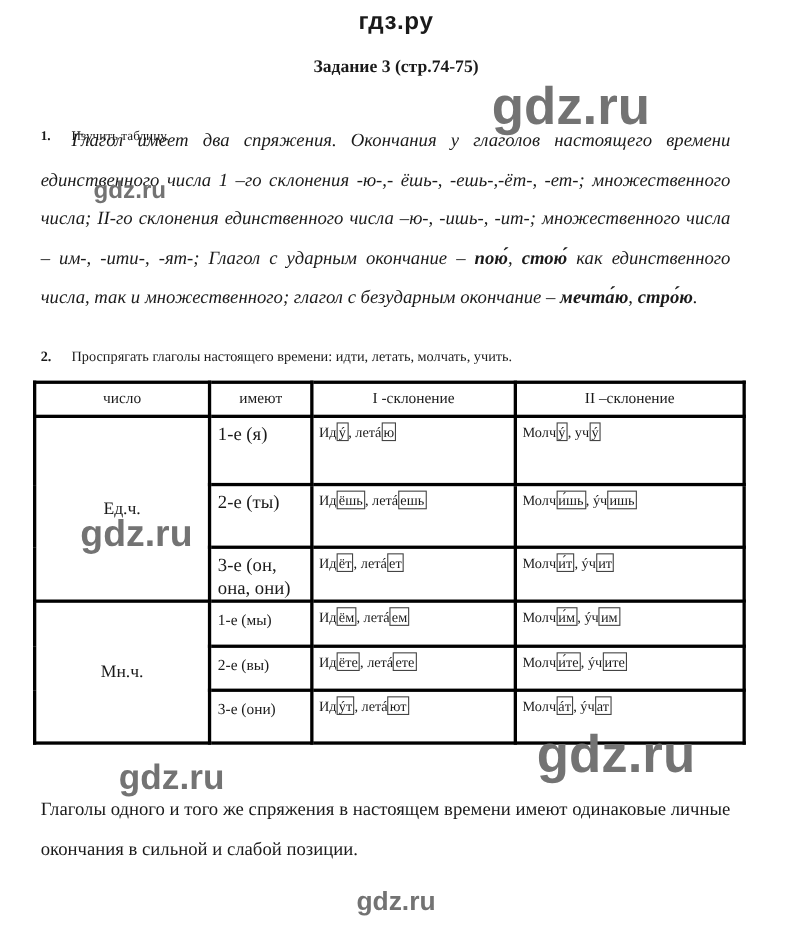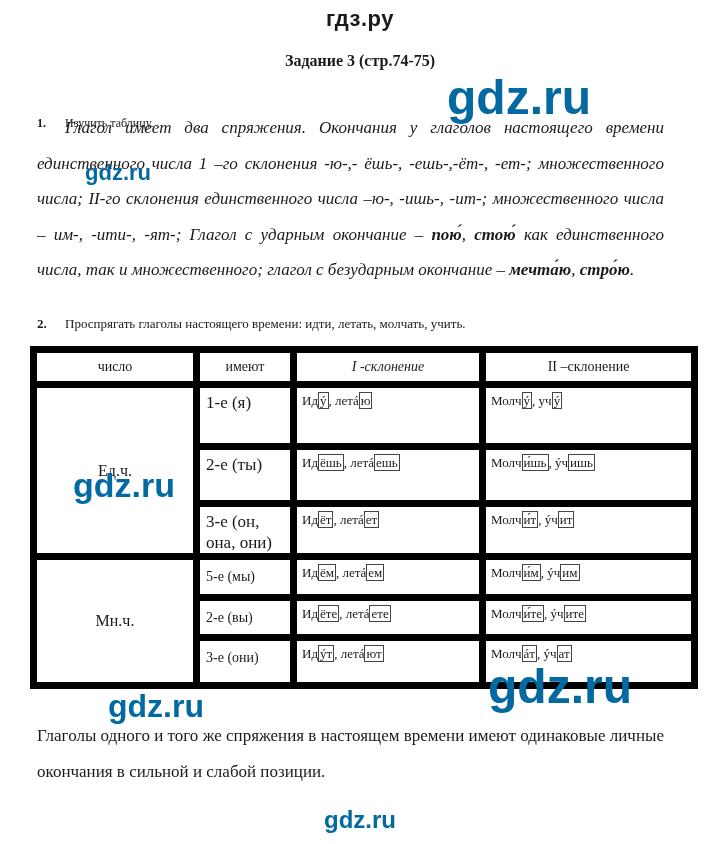--- a/index.html
+++ b/index.html
@@ -5,33 +5,33 @@
   html, body { margin:0; padding:0; background:#ffffff; }
   body { width:720px; height:844px; position:relative; overflow:hidden; font-family:"Liberation Serif", serif; color:#1a1a1a; }
   .site-title { position:absolute; top:0; left:0; width:720px; text-align:center; font-family:Liberation Sans, sans-serif; font-weight:bold; font-size:22px; top:6px; letter-spacing:0.5px; }
   .heading { position:absolute; top:52px; left:0; width:720px; text-align:center; font-weight:bold; font-size:16px; }
   .item1 { position:absolute; top:88px; left:37px; font-size:12px;margin-top:28px; }
   .num { font-weight:bold; display:inline-block; width:28px; }
   .para { position:absolute; left:37px; width:627px; font-size:17px; line-height:35.5px; text-align:justify; }
   .para1 { top:110px; text-indent:28px;font-style:italic; }
   .item2 { position:absolute; top:316px; left:37px; font-size:13px; }
   table.conj { position:absolute; top:346px; left:30px; border-collapse:collapse; font-size:14px; }
-  table.conj td, table.conj th { border:7px solid #000000; padding:0; vertical-align:top; }
+  table.conj td, table.conj th { border:3px solid #000000; padding:0; vertical-align:top; }
   table.conj th { font-weight:normal; height:28px; vertical-align:middle; text-align:center; font-size:14px; }
   .col-num { width:156px; }
   .col-face { width:90px; }
-  .col-i { width:182px;font-style:italic; }
+  .col-i { width:182px; }
   .col-ii { width:205px; }
   .num-cell { vertical-align:middle !important; text-align:center; font-size:16px; }
   .face { padding:4px 0 0 6px !important; font-size:17px; line-height:21px; }
   .face.small { font-size:14px; padding-top:6px !important; }
   .forms { padding:5px 0 0 5px !important; font-size:13px;margin-top:16px; }
   .end { border:1px solid #444; padding:0 1px; }
   .conclusion { position:absolute; top:718px; left:37px; width:627px; font-size:17px; line-height:35.5px; text-align:justify; }
-  .wm { position:absolute; font-family:"Liberation Sans", sans-serif; font-weight:bold; color:#0369a1; }
+  .wm { position:absolute; font-family:"Liberation Sans", sans-serif; font-weight:bold; color:#737373; }
   .wm1 { top:70px; left:447px; font-size:48px; }
   .wm2 { top:160px; left:85px; font-size:22px; }
   .wm3 { top:466px; left:73px; font-size:34px; }
   .wm4 { top:659px; left:488px; font-size:48px; }
   .wm5 { top:688px; left:108px; font-size:32px; }
   .wm6 { top:806px; left:0; width:720px; text-align:center; font-size:24px; }
   b { font-weight:bold; }
 </style>
 </head>
 <body>
@@ -70,21 +70,21 @@
     <td class="forms"><span>Молч</span><span class="end">и́шь</span><span>, </span><span>ýч</span><span class="end">ишь</span></td>
   </tr>
   <tr style="height:44px">
     <td class="face">3-е (он, она, они)</td>
     <td class="forms"><span>Ид</span><span class="end">ёт</span><span>, </span><span>летá</span><span class="end">ет</span></td>
     <td class="forms"><span>Молч</span><span class="end">и́т</span><span>, </span><span>ýч</span><span class="end">ит</span></td>
   </tr>
 
   <tr style="height:41px">
     <td rowspan="3" class="num-cell">Мн.ч.</td>
-    <td class="face small">5-е (мы)</td>
+    <td class="face small">1-е (мы)</td>
     <td class="forms"><span>Ид</span><span class="end">ём</span><span>, </span><span>летá</span><span class="end">ем</span></td>
     <td class="forms"><span>Молч</span><span class="end">и́м</span><span>, </span><span>ýч</span><span class="end">им</span></td>
   </tr>
   <tr style="height:40px">
     <td class="face small">2-е (вы)</td>
     <td class="forms"><span>Ид</span><span class="end">ёте</span><span>, </span><span>летá</span><span class="end">ете</span></td>
     <td class="forms"><span>Молч</span><span class="end">и́те</span><span>, </span><span>ýч</span><span class="end">ите</span></td>
   </tr>
   <tr style="height:48px">
     <td class="face small">3-е (они)</td>

